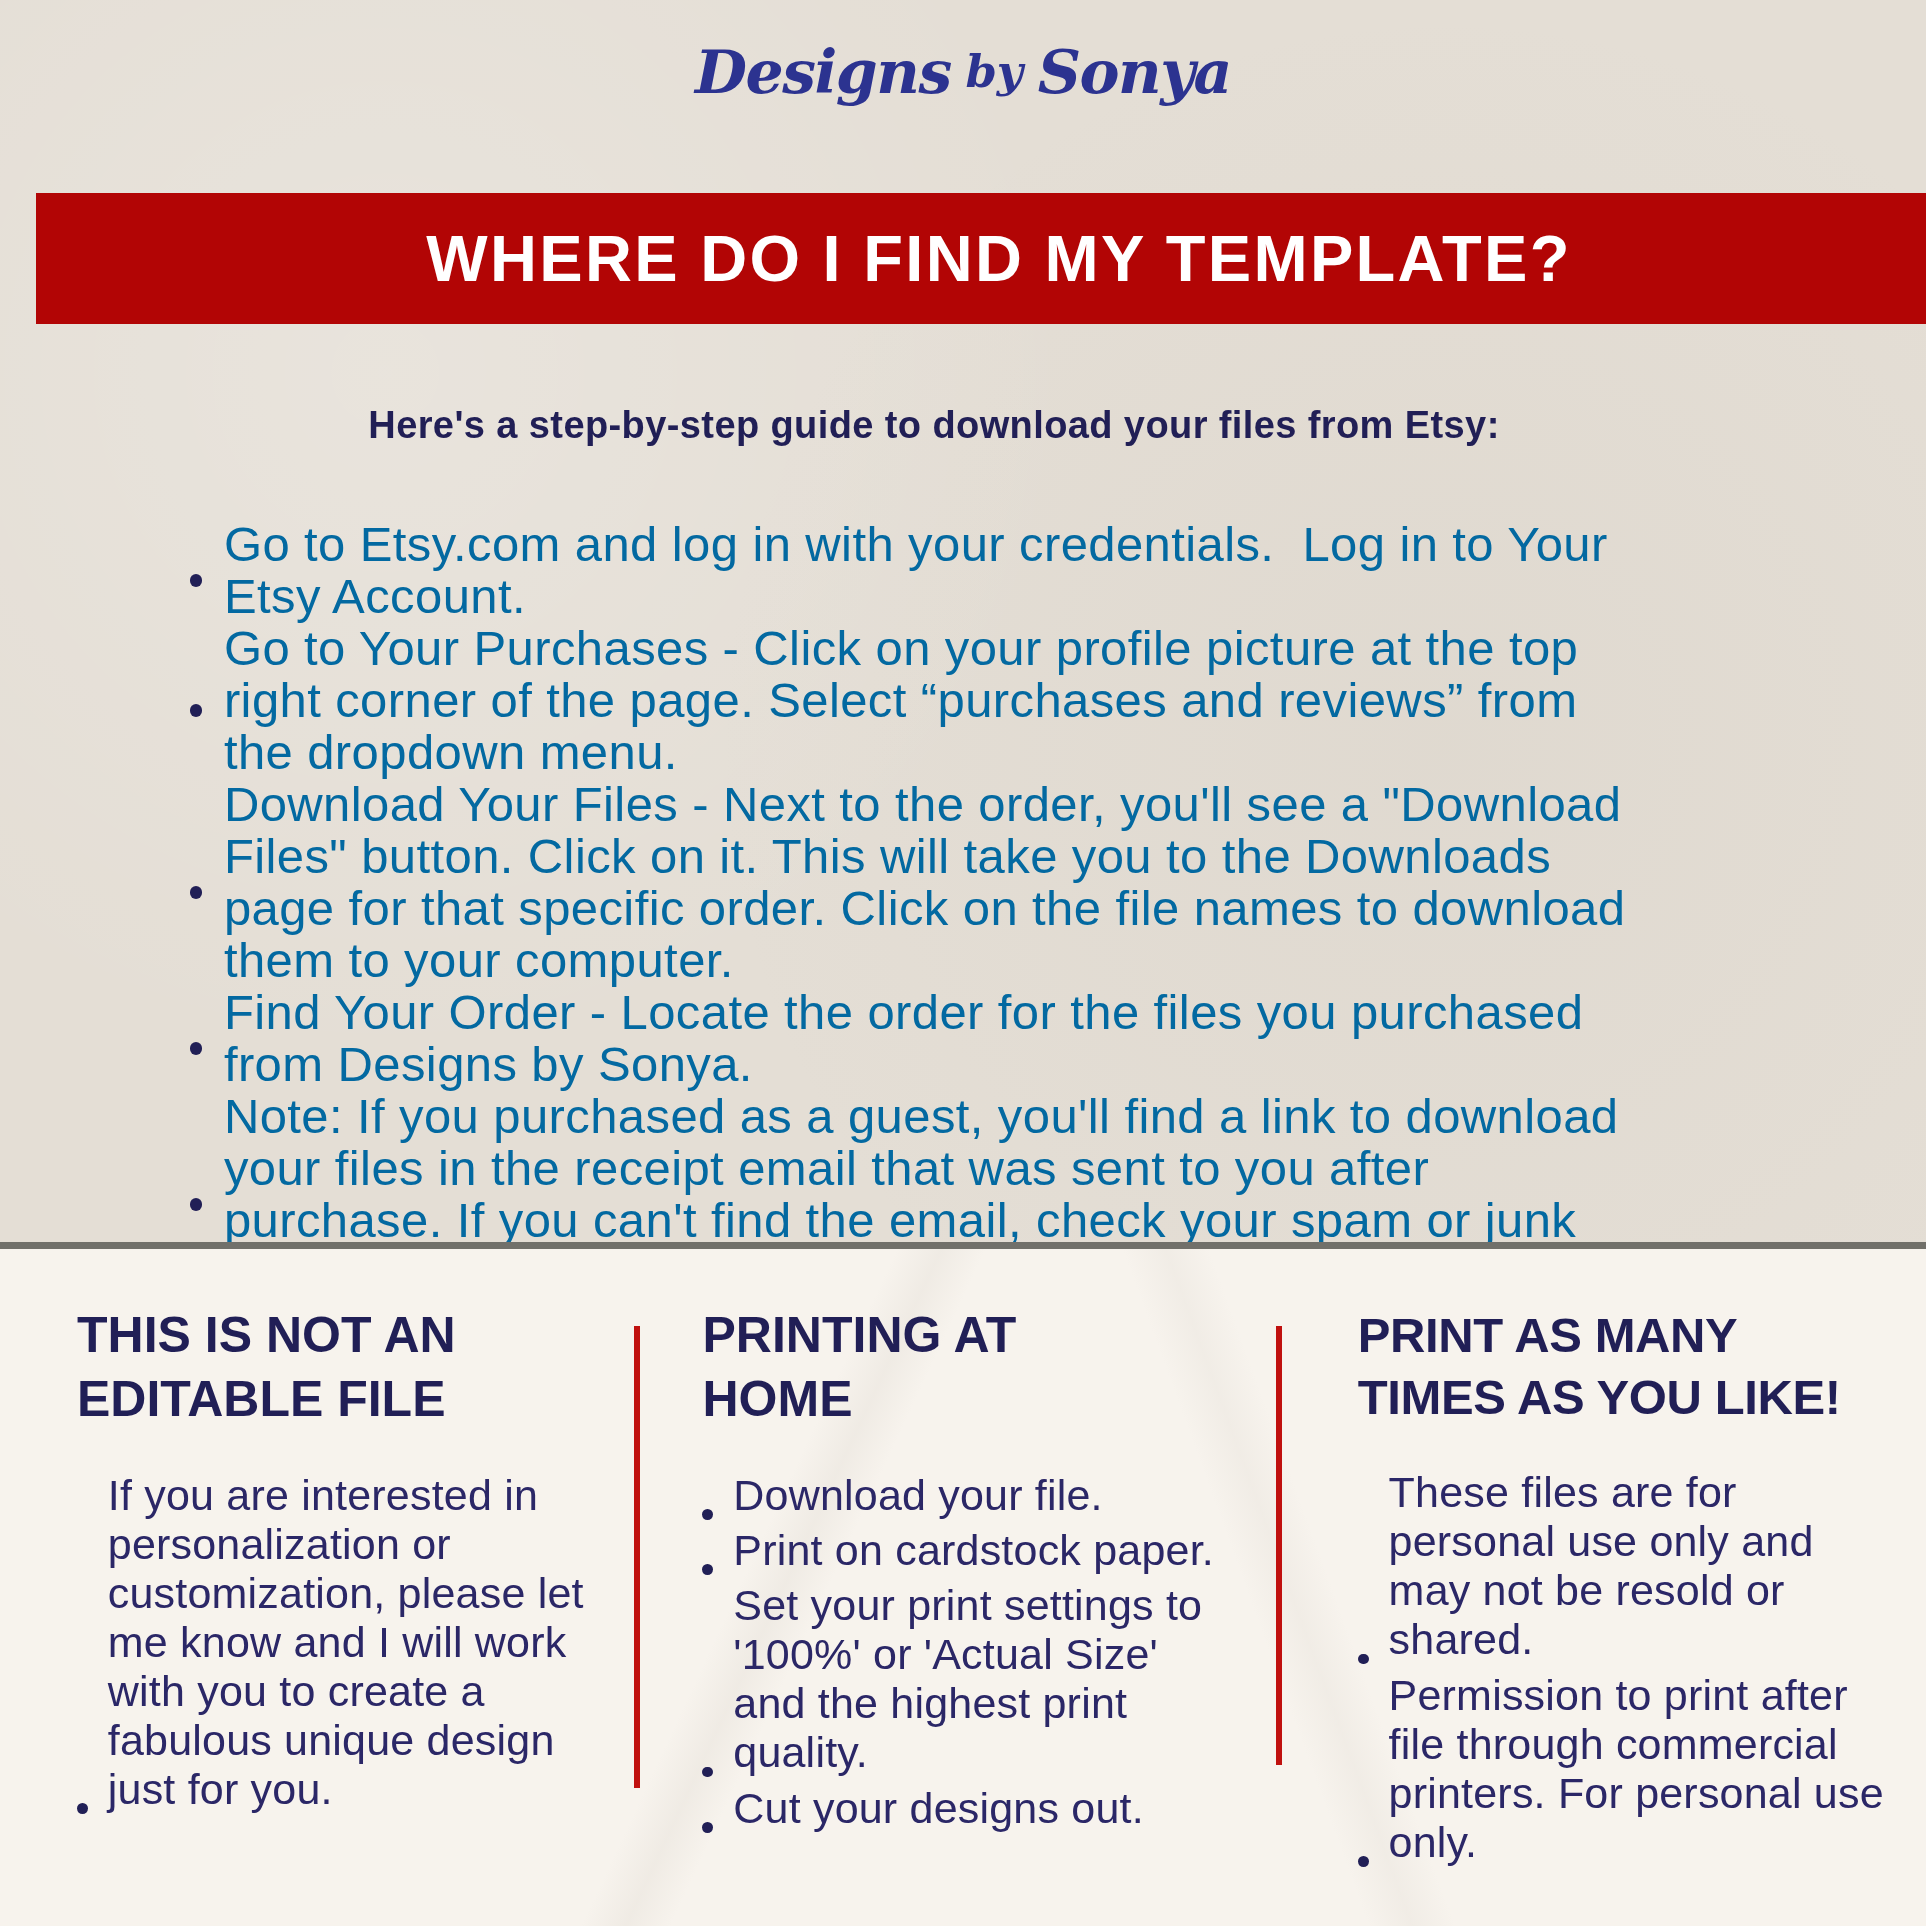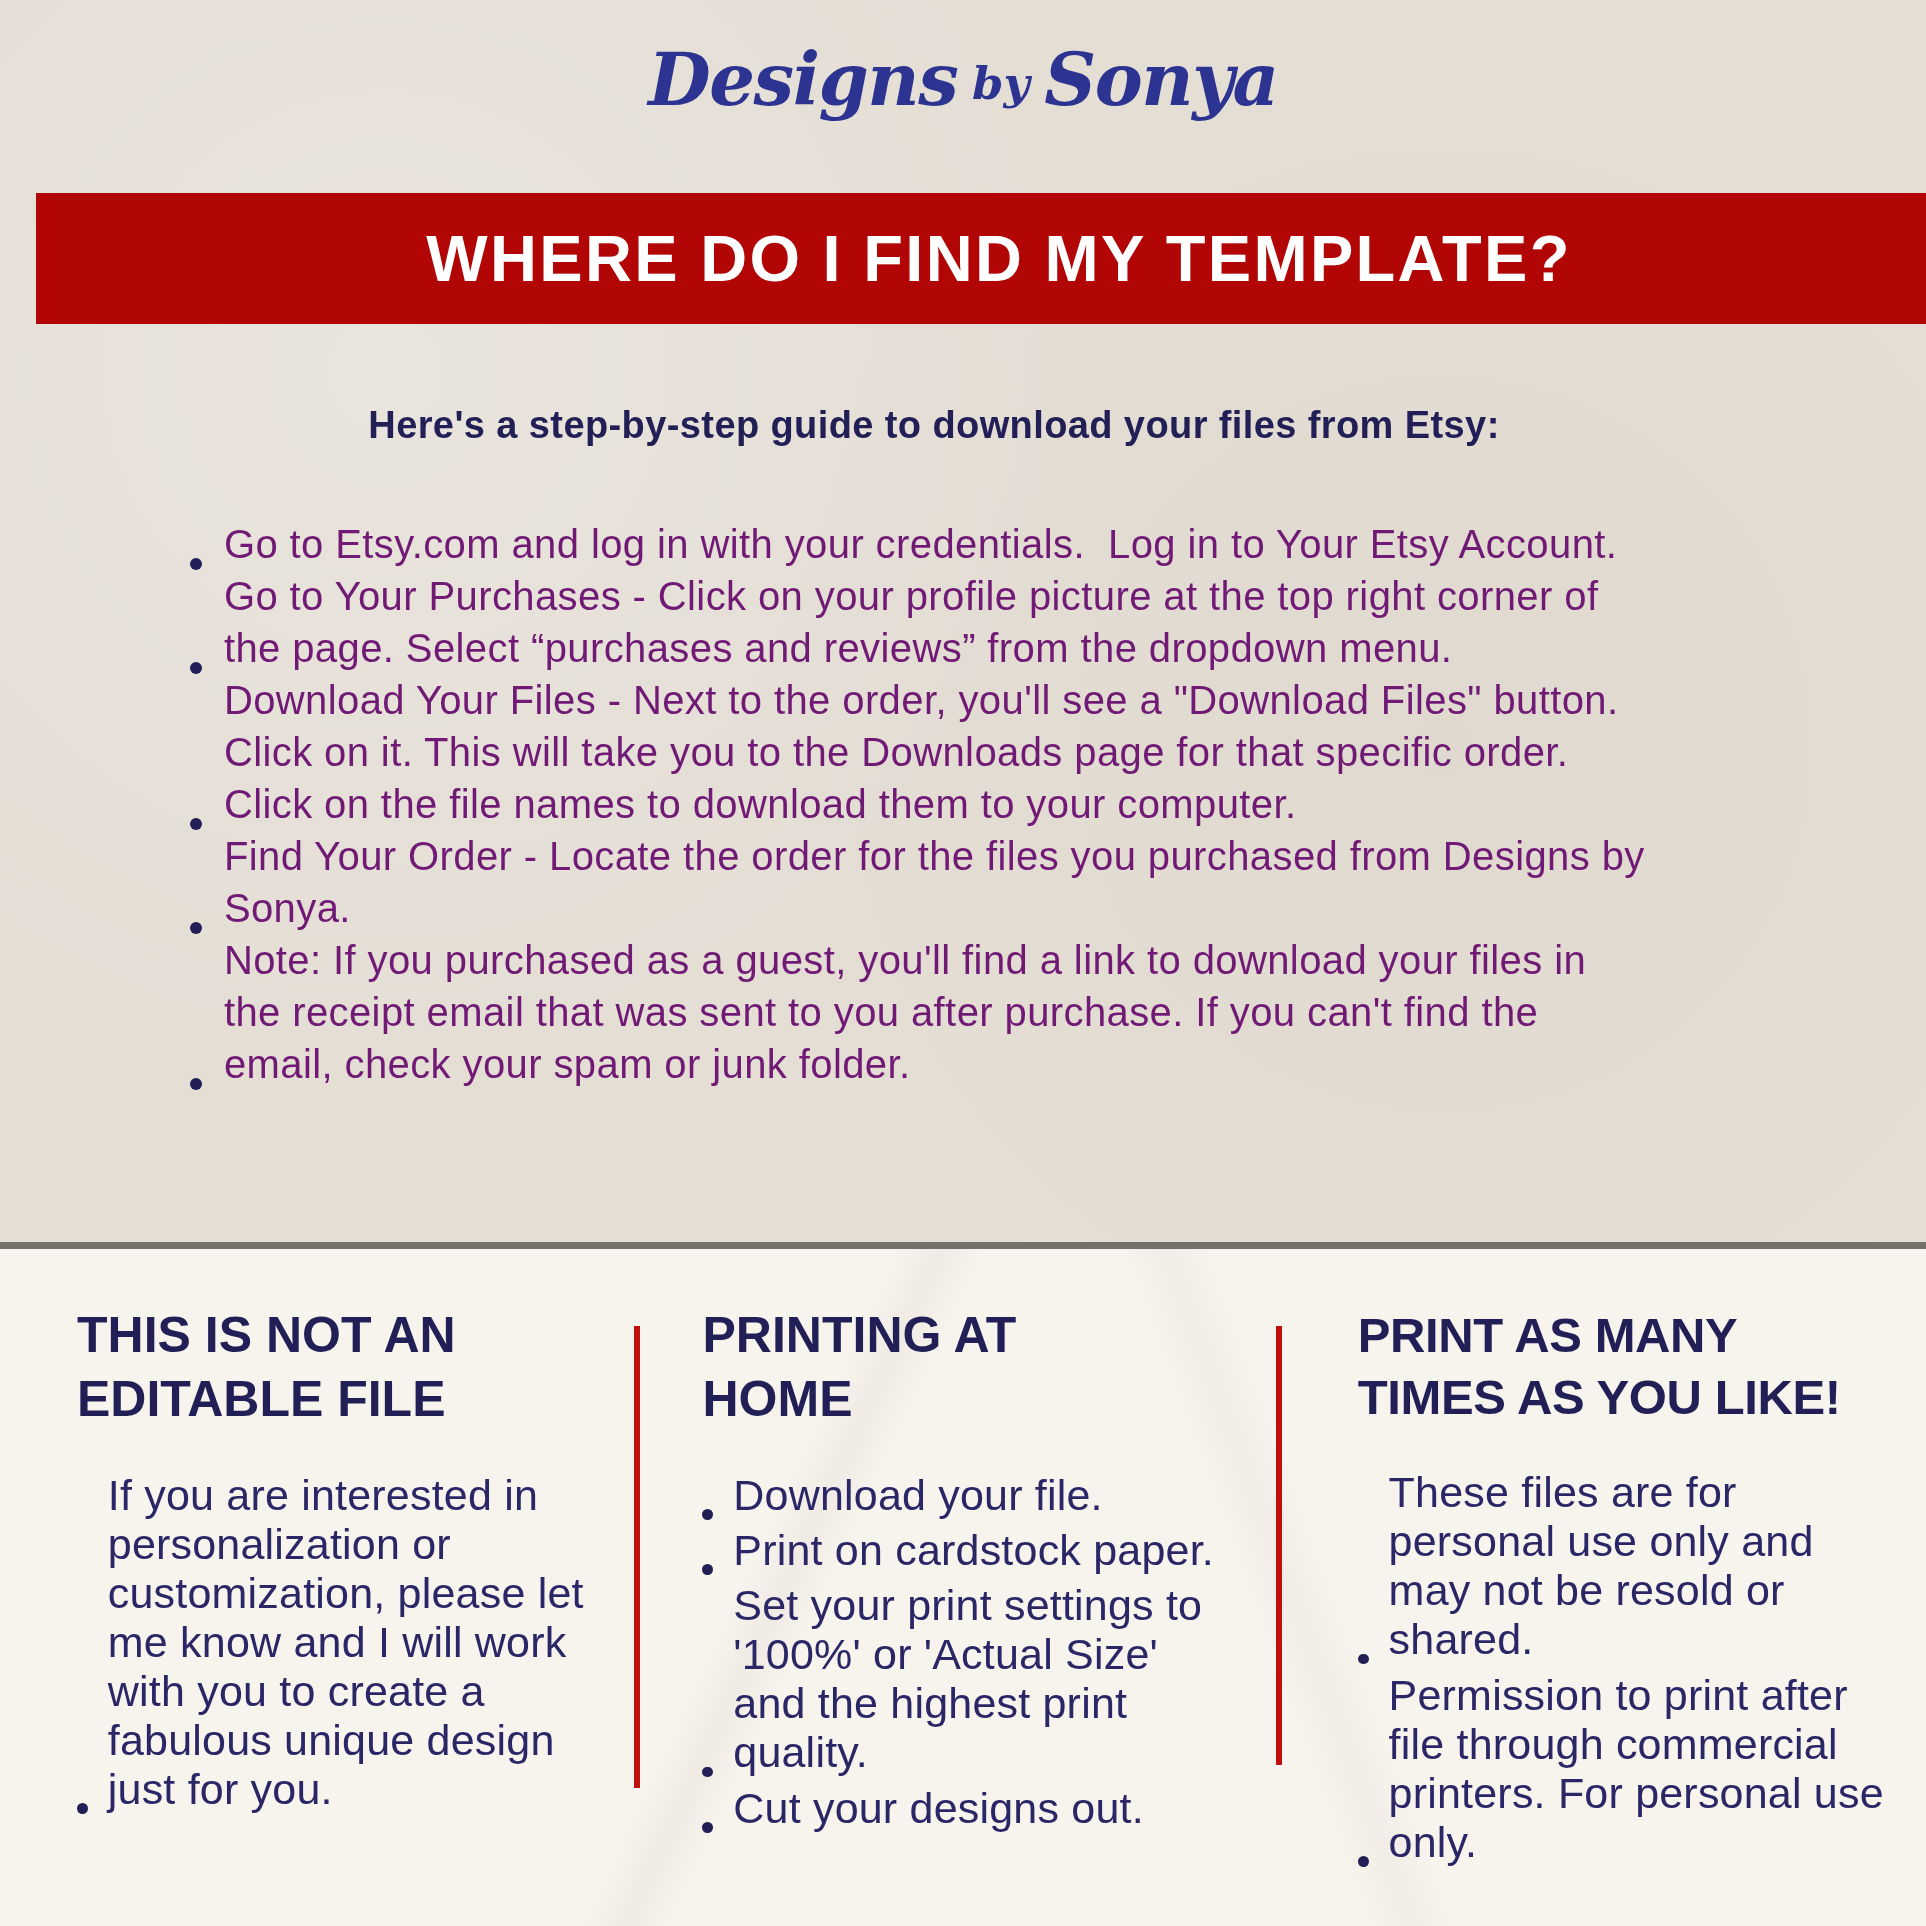--- a/index.html
+++ b/index.html
@@ -21,42 +21,42 @@
     pointer-events:none;
   }
 
   
   .logo {
     position:relative; height:193px; text-align:center;
     padding-top:37px; box-sizing:border-box;
     color:#2c3390; font-family:"DejaVu Serif", serif; font-style:italic;
     white-space:nowrap;
   }
-  .logo .big { font-size:72px; font-weight:bold; letter-spacing:-1.5px; }
+  .logo .big { font-size:60px; font-weight:bold; letter-spacing:-1.5px; }
   .logo .small { font-size:45px; font-weight:bold; margin:0 10.8px; position:relative; top:-6.2px; }
 
   
   .banner {
     position:absolute; left:0; top:193px; width:1926px; height:131px;
     background:#b20505; display:flex; align-items:center; justify-content:center;margin-left:36px;
   }
   .banner h1 {
     margin:0; color:#ffffff; font-size:65px; font-weight:800; letter-spacing:2.3px;
   }
 
   
   .guide { position:absolute; left:0; top:324px; width:1780px;padding-left:44px; }
   .intro {
     margin:80px 0 0; text-align:center;
     color:#211f56; font-weight:bold; font-size:38px; letter-spacing:0.4px;
   }
   ul.steps { list-style:none; margin:71px 170px 0 146px; padding:0; }
   ul.steps li {
-    display:flex; align-items:flex-end;
-    color:#701a75; font-size:40px; line-height:52px; letter-spacing:0.4px;
+    display:flex; align-items:center;
+    color:#0369a1; font-size:49px; line-height:52px; letter-spacing:0.4px;
   }
   ul.steps .dot {
     flex:none; width:12.3px; height:12.3px; border-radius:50%;
     background:#211f56; margin:21px 21.6px 0 0;
   }
 
   
   .bottom-wrap {
     position:absolute; left:0; top:1242px; width:1926px; height:684px;
     box-sizing:border-box; border-top:7.7px solid #71706a;

